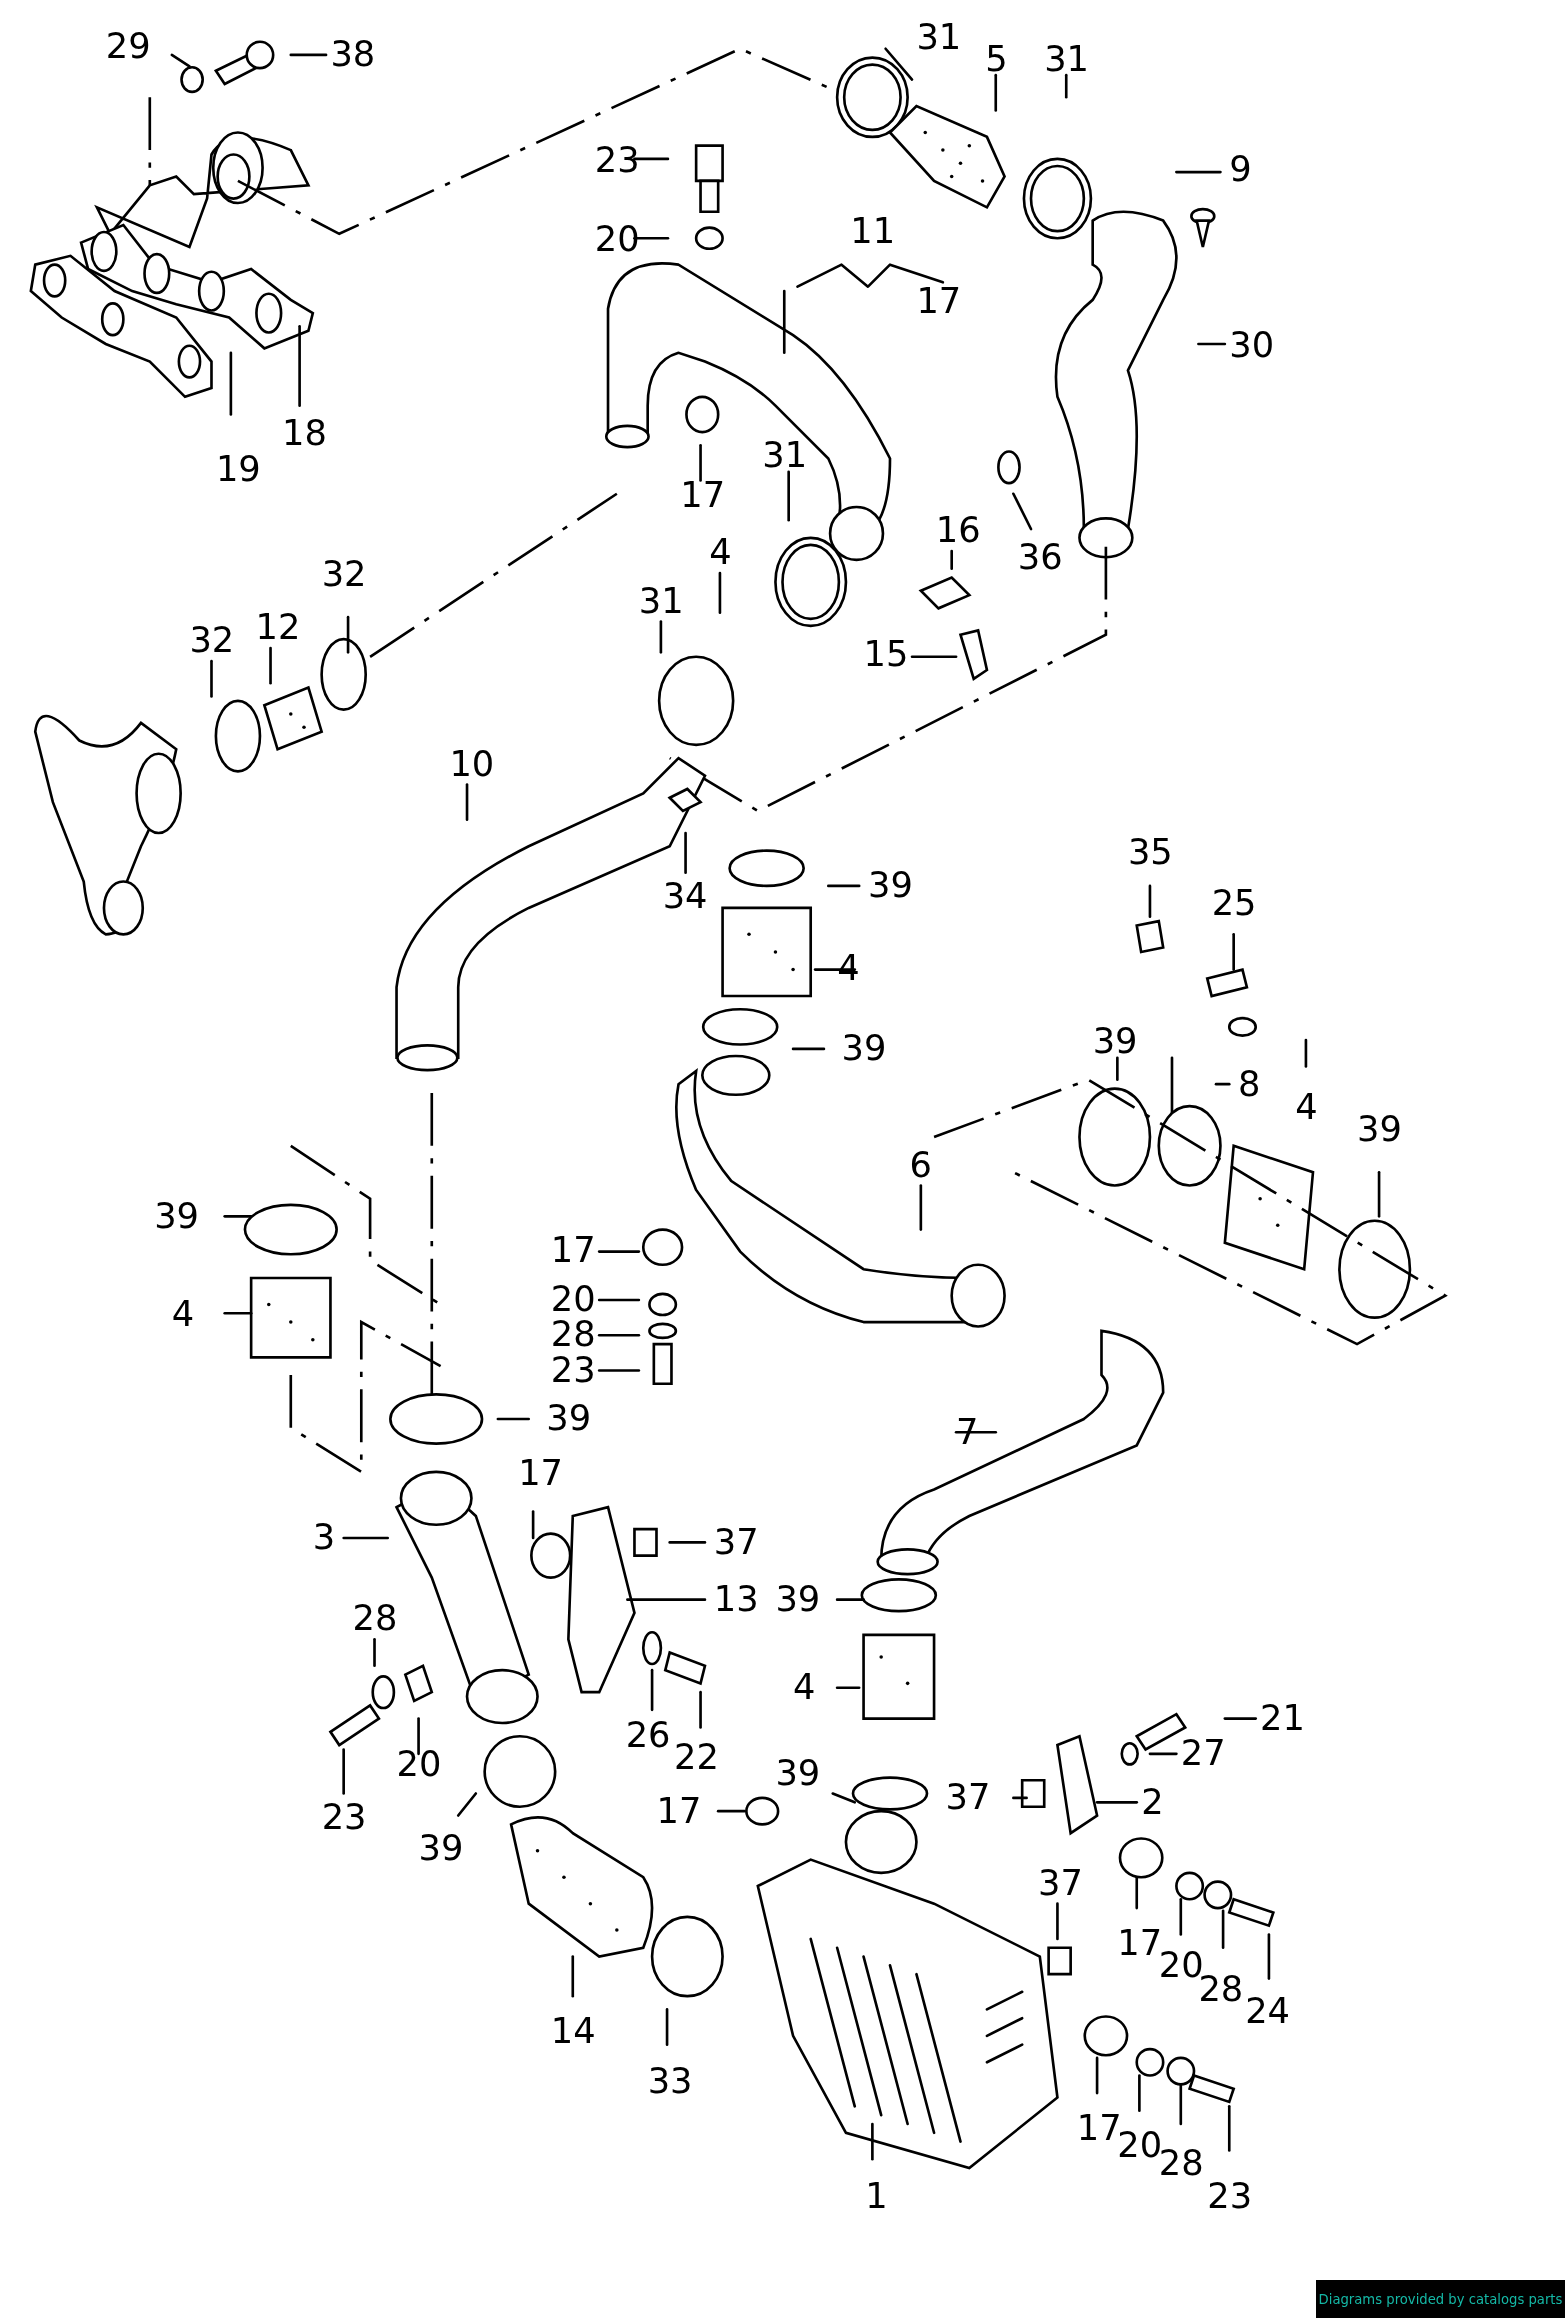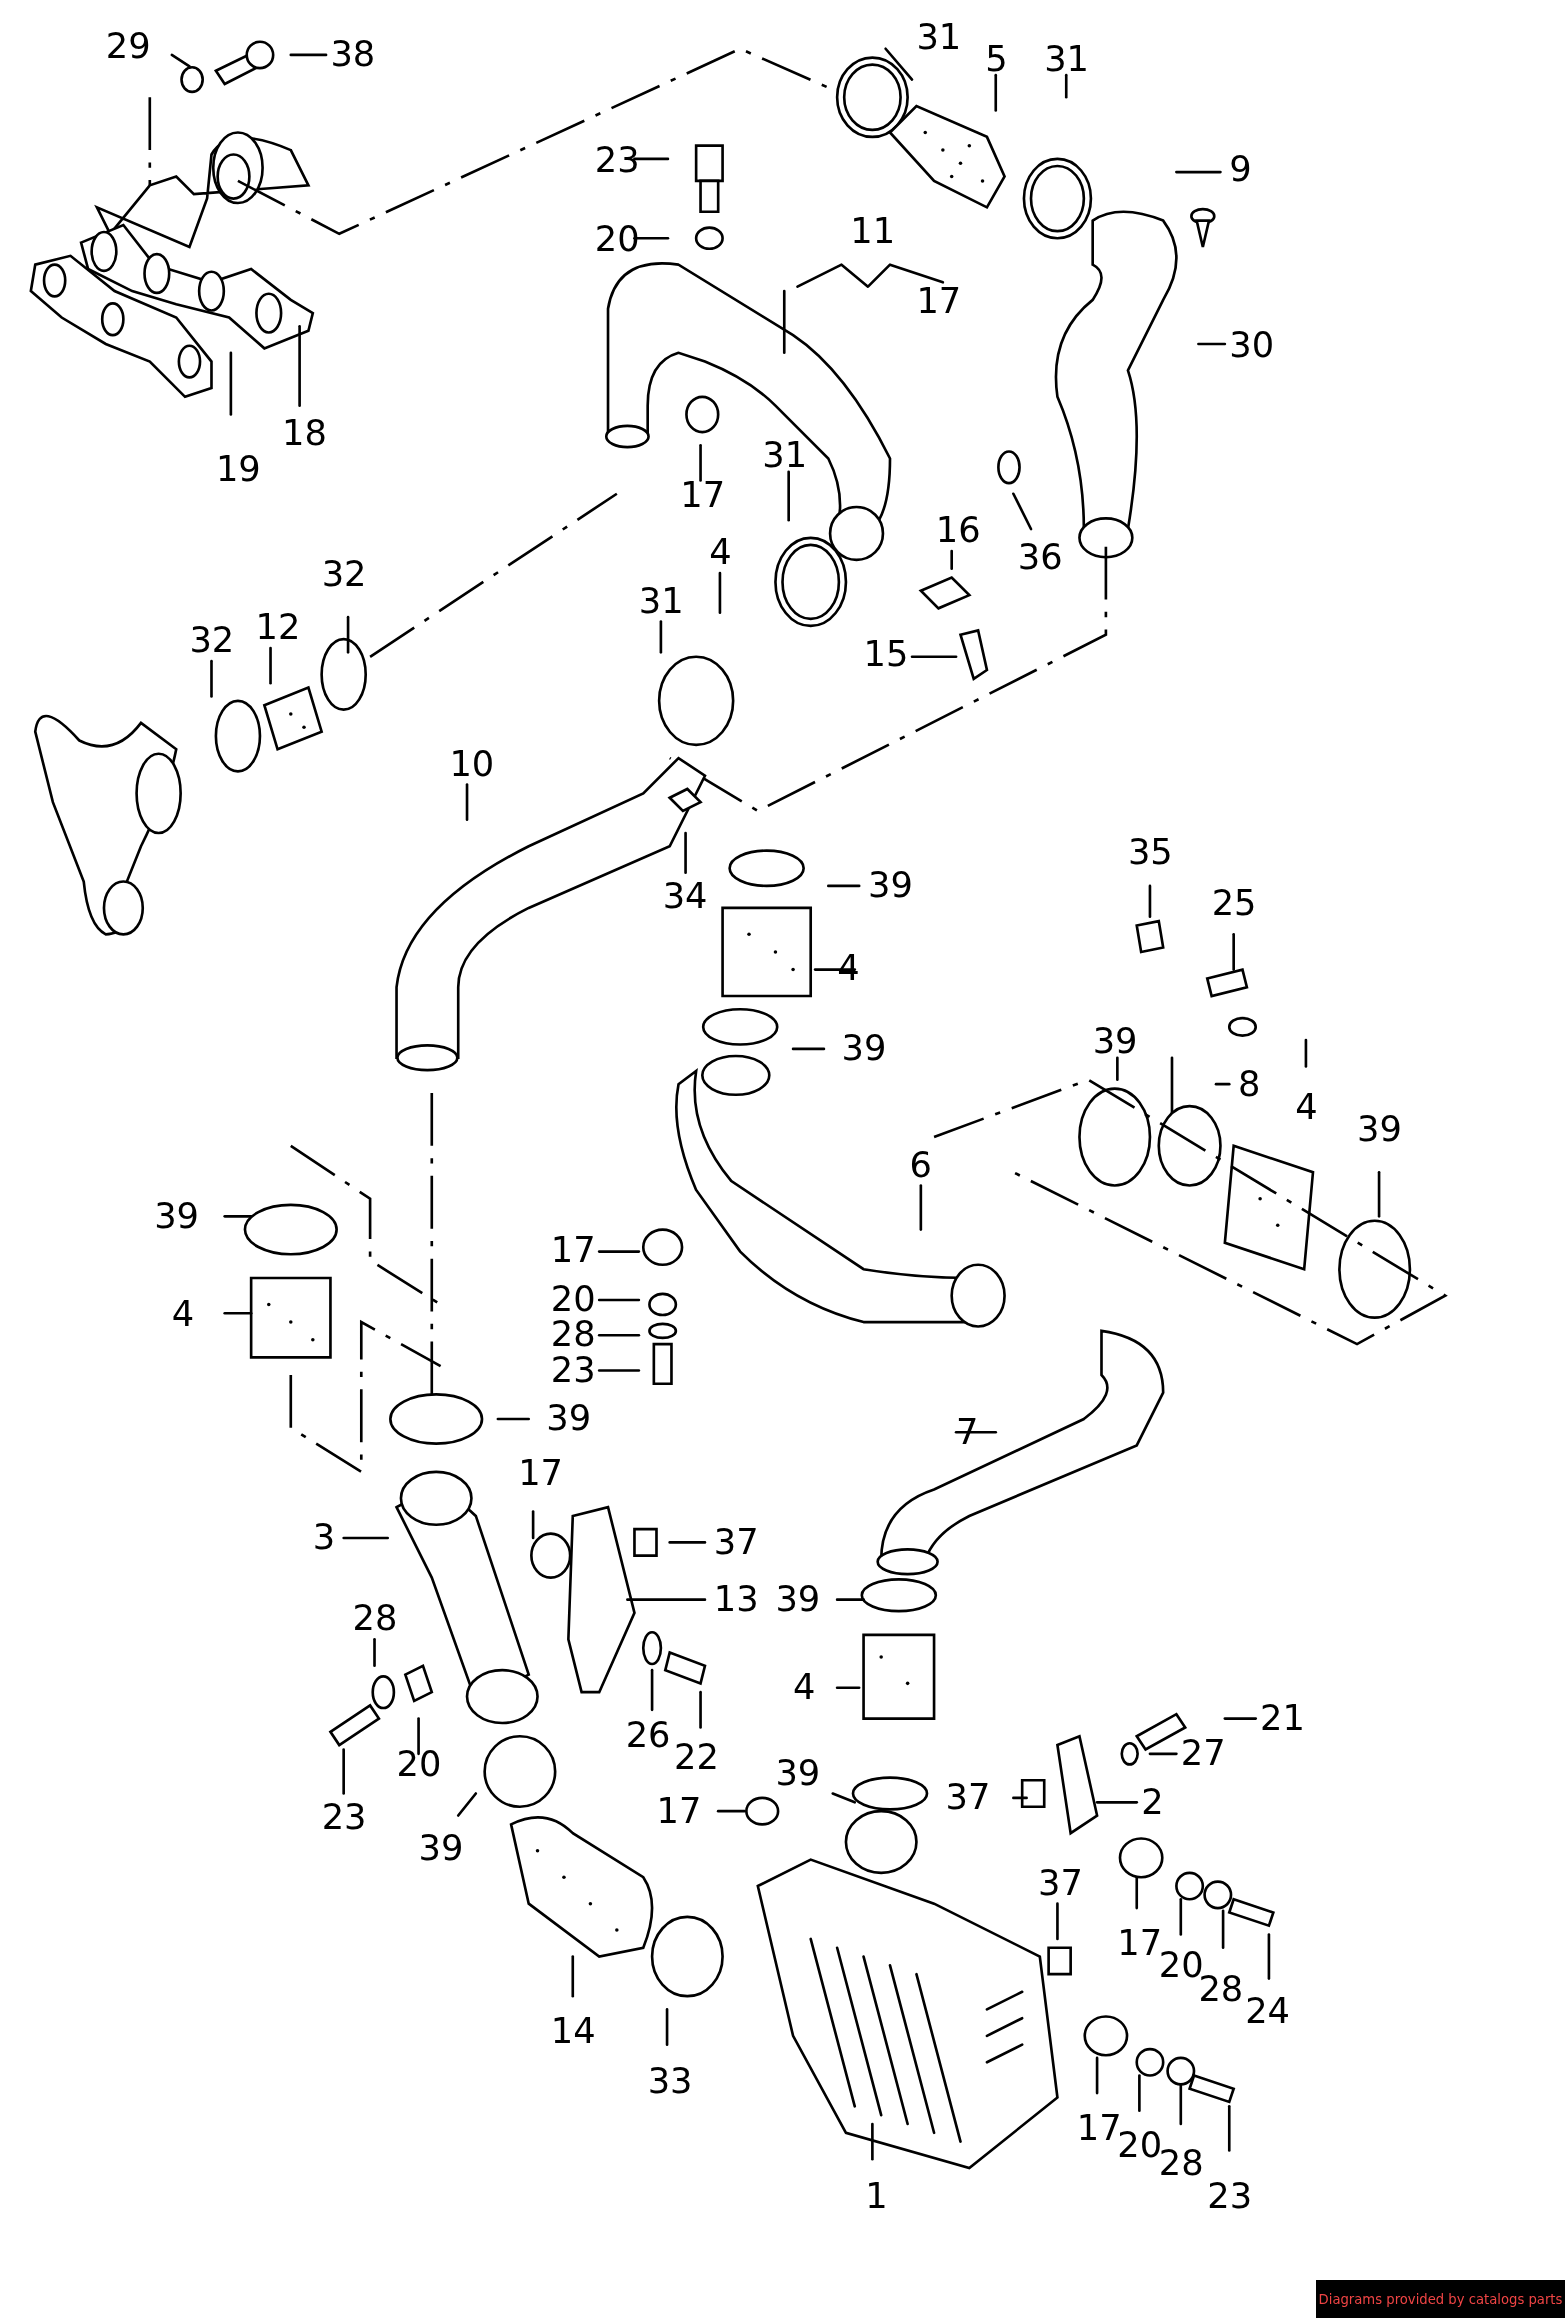--- a/index.html
+++ b/index.html
@@ -3,21 +3,21 @@
 <meta charset="utf-8">
 <style>
   html, body { margin:0; padding:0; background:#ffffff; }
   body { width:1565px; height:2319px; position:relative; overflow:hidden; font-family:"DejaVu Sans", sans-serif; }
   #diagram { position:absolute; left:0; top:0; width:1565px; height:2319px; }
   .ln { stroke:#000; stroke-width:3; fill:none; stroke-linecap:round; stroke-linejoin:round; }
   .dash { stroke:#000; stroke-width:3; fill:none; stroke-dasharray:60 14 6 14; }
   .part { fill:#fff; stroke:#000; stroke-width:3; }
   .dot { fill:#000; }
   .lbl { font-family:"DejaVu Sans", sans-serif; font-size:40px; fill:#000; }
-  #footer { position:absolute; right:0; bottom:0; width:249px; height:39px; background:#000; color:#ef4444;
+  #footer { position:absolute; right:0; bottom:0; width:249px; height:39px; background:#000; color:#14b8a6;
             font-family:"DejaVu Sans", sans-serif; font-size:13.2px; display:flex; align-items:center; justify-content:center; }
 </style>
 </head>
 <body>
 
 <svg id="diagram" viewBox="0 0 1776 2631" xmlns="http://www.w3.org/2000/svg">
 
   <g>
     <path class="part" d="M125 265 L170 210 L200 200 L220 220 L350 210 L330 170 Q260 140 240 175 L235 225 L215 280 L110 235 Z"></path>
     <ellipse class="part" cx="270" cy="190" rx="28" ry="40"></ellipse>

